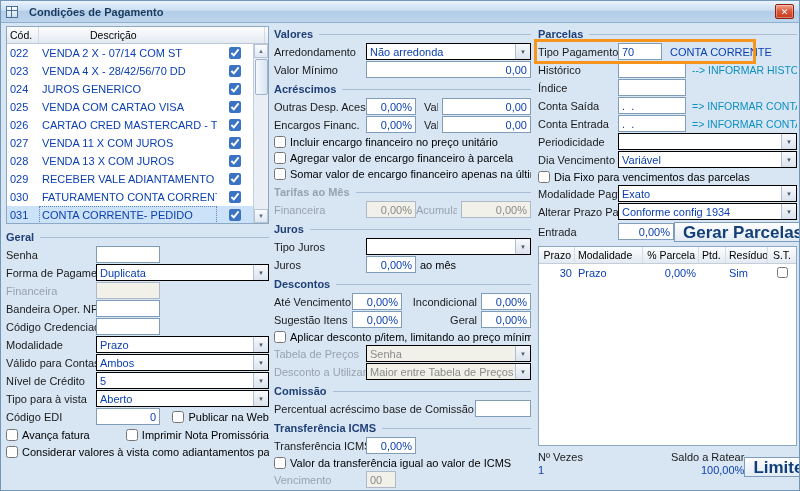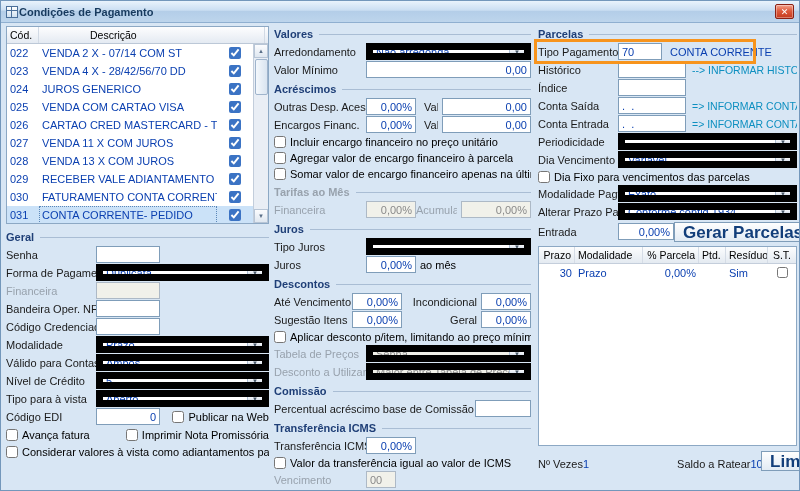--- a/index.html
+++ b/index.html
@@ -1,19 +1,19 @@
 <!DOCTYPE html>
 <html style="--accent-blue: #0a3fb0; --hint-teal: #0d8fc0; --highlight-orange: #f7941d; --selected-row-bg: #cbe2f8; --group-title: #1f3f77;"><head>
 <meta charset="utf-8">
 <style>
   *{box-sizing:border-box;margin:0;padding:0;}
   body{font-family:"Liberation Sans","DejaVu Sans",sans-serif;font-size:11px;color:#000;background:#fff;}
   .window{position:relative;width:800px;height:491px;background:#d8e6f4;border:1px solid #7397bb;overflow:hidden;}
   
-  .titlebar{position:absolute;left:0;top:0;right:0;height:22px;display:flex;align-items:center;gap:1px;padding:0 5px;
+  .titlebar{position:absolute;left:0;top:0;right:0;height:22px;display:flex;align-items:center;gap:11px;padding:0 5px;
     background:linear-gradient(180deg,#e9f3fc 0%,#cadef2 45%,#b3cde8 46%,#bdd5ec 100%);border-bottom:1px solid #8fafd0;z-index:20;}
   .title-icon{width:12px;height:12px;border:1px solid #4a6f9a;background:linear-gradient(#fff,#cfe0f0);position:relative;flex:0 0 auto;}
   .title-icon::before{content:"";position:absolute;left:0;right:0;top:3px;height:1px;background:#4a6f9a;}
   .title-icon::after{content:"";position:absolute;top:0;bottom:0;left:4px;width:1px;background:#4a6f9a;}
   .title-text{font-weight:bold;color:#173a5e;}
   .close-btn{margin-left:auto;width:19px;height:15px;border:1px solid #8a2013;border-radius:2px;
     background:linear-gradient(#f5a590,#dd5a3c 45%,#c43a1e);color:#fff;font-size:9px;font-weight:bold;
     display:flex;align-items:center;justify-content:center;cursor:pointer;box-shadow:inset 0 0 0 1px rgba(255,255,255,.35);}
   
   .left-panel{position:absolute;left:5px;top:25px;width:263px;bottom:3px;}
@@ -31,21 +31,21 @@
   .lbl{white-space:nowrap;overflow:hidden;color:#1a1a1a;}
   .lbl.dis{color:#98a2ad;}
   .w80{width:80px;flex:0 0 80px;} .w90{width:90px;flex:0 0 90px;} .w92{width:92px;flex:0 0 92px;} .w78{width:78px;flex:0 0 78px;}
   .tbox{height:17px;border:1px solid #7f9db9;background:#fff;font-family:inherit;font-size:11px;
     color:var(--accent-blue,#0a3fb0);padding:0 3px;outline:none;}
   .tbox.num{text-align:right;}
   .tbox:disabled{background:#f1f1ea;color:#8a8a8a;border-color:#adb9c6;}
   .w30{width:30px;flex:0 0 30px;} .w44{width:44px;flex:0 0 44px;} .w50{width:50px;flex:0 0 50px;}
   .w56{width:56px;flex:0 0 56px;} .w64{width:64px;flex:0 0 64px;} .w68{width:68px;flex:0 0 68px;} .w70{width:70px;flex:0 0 70px;}
   .flex1{flex:1 1 auto;min-width:0;}
-  .combo{height:17px;border:7px solid #000000;background:#fff;display:flex;align-items:stretch;overflow:hidden;}
+  .combo{height:17px;border:1px solid #000000;background:#fff;display:flex;align-items:stretch;overflow:hidden;}
   .combo-val{flex:1;padding:0 3px;color:var(--accent-blue,#0a3fb0);white-space:nowrap;overflow:hidden;display:flex;align-items:center;}
   .combo-btn{width:15px;flex:0 0 15px;background:linear-gradient(#f7f9fc,#dbe3ed);border-left:1px solid #aebfd4;
     font-size:6px;color:#4a5a6a;display:flex;align-items:center;justify-content:center;cursor:pointer;}
   .combo.disabled{background:#f1f1ea;}
   .combo.disabled .combo-val{color:#8a8a8a;}
   .chk{display:flex;align-items:center;height:15px;margin:1px 0;cursor:pointer;}
   .chk input{width:12px;height:12px;margin:0 4px 0 0;accent-color:#3b73c4;flex:0 0 auto;}
   .chk span{white-space:nowrap;overflow:hidden;}
   .suffix{margin-left:4px;white-space:nowrap;}
   .lbl2{margin-left:8px;margin-right:4px;white-space:nowrap;}
@@ -85,21 +85,21 @@
   .gc1{width:36px;flex:0 0 36px;justify-content:flex-end;}
   .gc2{width:68px;flex:0 0 68px;}
   .gc3{width:56px;flex:0 0 56px;justify-content:flex-end;}
   .gc4{width:27px;flex:0 0 27px;}
   .gc5{width:42px;flex:0 0 42px;}
   .gc6{flex:1;border-right:none;justify-content:center;}
   .pgrid-row{display:flex;height:17px;color:var(--accent-blue,#0a3fb0);}
   .pgrid-row .gc{border-right:none;font-size:11px;}
   .pgrid-row input{width:11px;height:11px;margin:0 auto;accent-color:#3b73c4;}
   .pfooter{display:flex;align-items:flex-end;margin-top:5px;}
-  .pf-col{display:flex;flex-direction:row;line-height:13px;}
+  .pf-col{display:flex;flex-direction:column;line-height:13px;}
   .pf-col2{margin-left:88px;width:84px;}
   .pf-col2 .pf-val{text-align:right;}
   .pf-lbl{color:#1a1a1a;white-space:nowrap;}
   .pf-val{color:var(--accent-blue,#0a3fb0);}
 </style>
 </head>
 <body>
 
 <div class="window">
 

